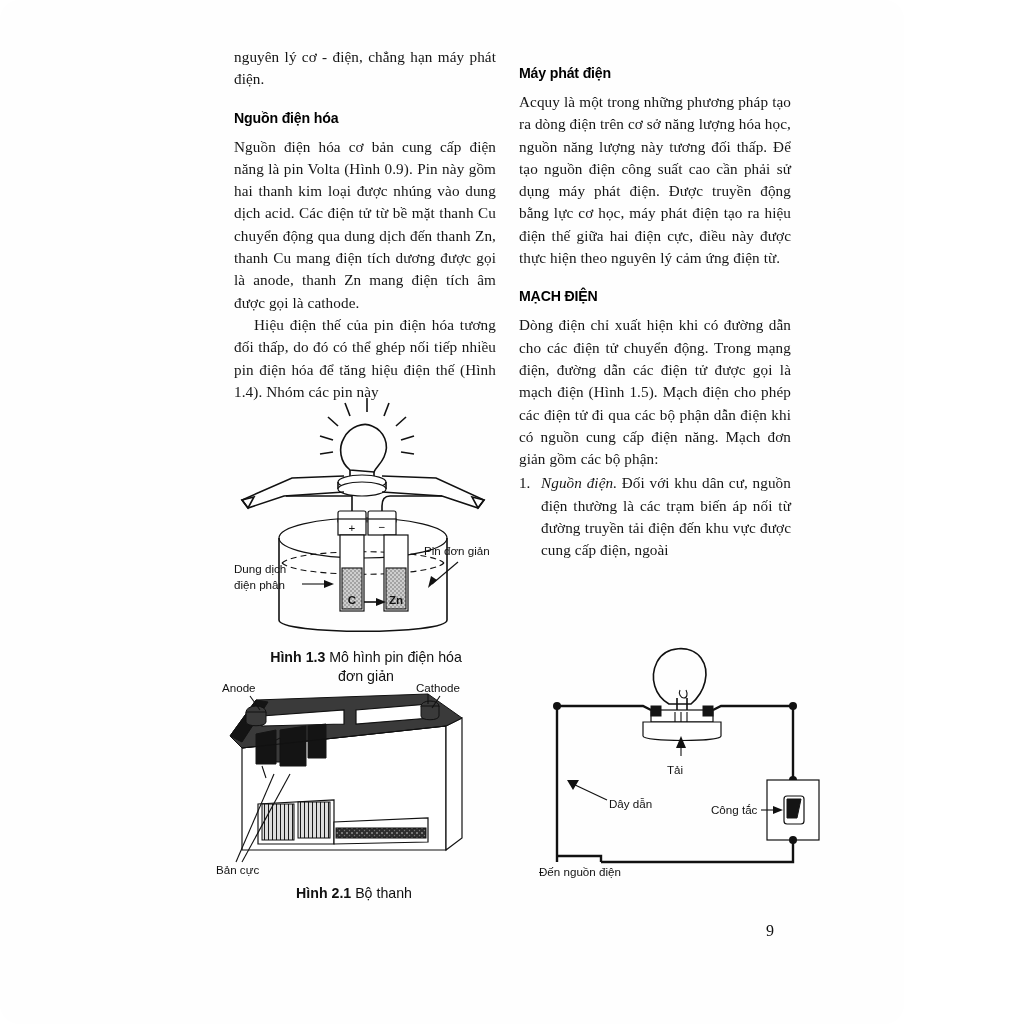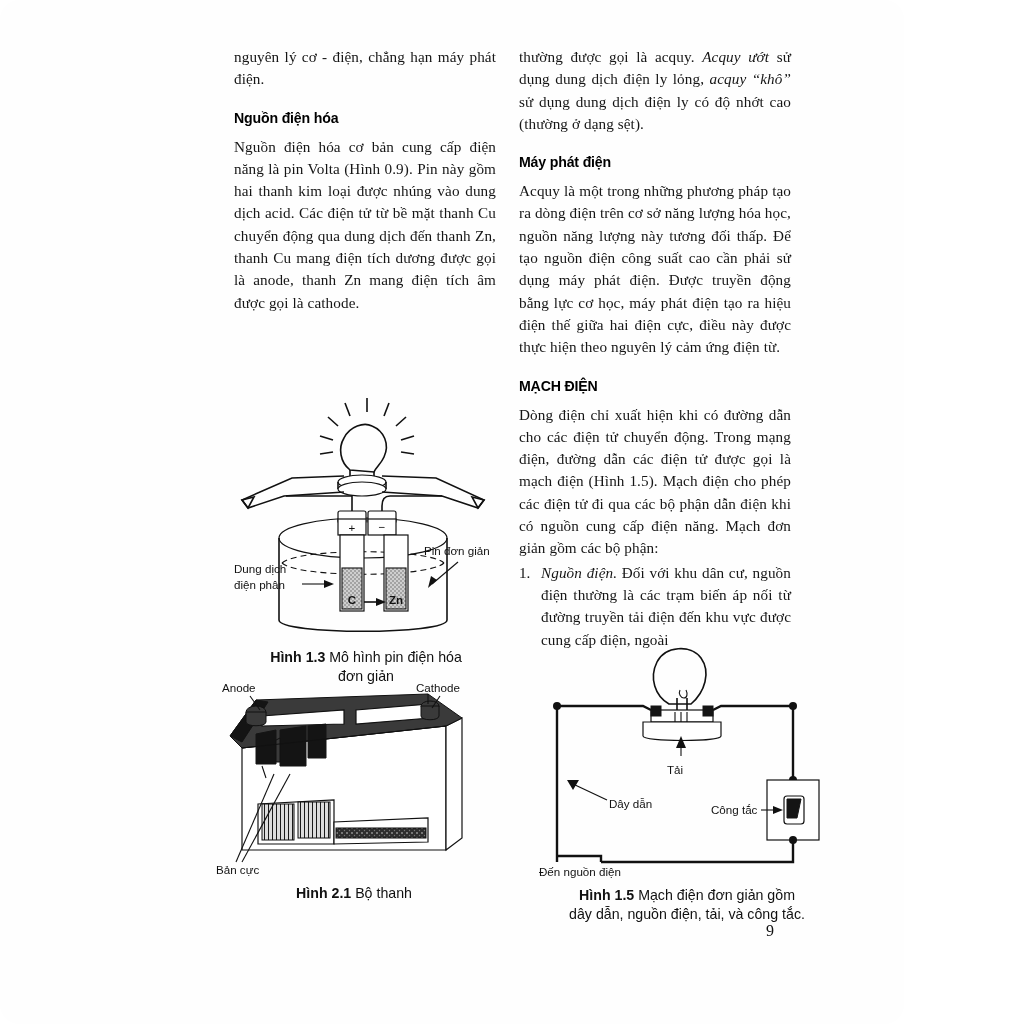--- a/index.html
+++ b/index.html
@@ -102,27 +102,25 @@
 <div class="page">
 
   <div class="col col-left">
 
     <p class="body">nguyên lý cơ - điện, chẳng hạn máy phát điện.</p>
 
     <h3 class="heading">Nguồn điện hóa</h3>
 
     <p class="body">Nguồn điện hóa cơ bản cung cấp điện năng là pin Volta (Hình 0.9). Pin này gồm hai thanh kim loại được nhúng vào dung dịch acid. Các điện tử từ bề mặt thanh Cu chuyển động qua dung dịch đến thanh Zn, thanh Cu mang điện tích dương được gọi là anode, thanh Zn mang điện tích âm được gọi là cathode.</p>
 
+    <p class="body indent">Hiệu điện thế của pin điện hóa tương đối thấp, do đó có thể ghép nối tiếp nhiều pin điện hóa để tăng hiệu điện thế (Hình 1.4). Nhóm các pin này</p>
   </div>
 
   <div class="col col-right">
 
-    <p class="body">
-      <span>thường được gọi là acquy. </span><span class="em-i">Acquy ướt</span><span> sử dụng dung dịch điện ly lỏng, </span><span class="em-i">acquy “khô”</span><span> sử dụng dung dịch điện ly có độ nhớt cao (thường ở dạng sệt).</span>
-    </p>
 
     <h3 class="heading">Máy phát điện</h3>
 
     <p class="body">Acquy là một trong những phương pháp tạo ra dòng điện trên cơ sở năng lượng hóa học, nguồn năng lượng này tương đối thấp. Để tạo nguồn điện công suất cao cần phải sử dụng máy phát điện. Được truyền động bằng lực cơ học, máy phát điện tạo ra hiệu điện thế giữa hai điện cực, điều này được thực hiện theo nguyên lý cảm ứng điện từ.</p>
 
     <h3 class="heading caps">MẠCH ĐIỆN</h3>
 
     <p class="body">Dòng điện chỉ xuất hiện khi có đường dẫn cho các điện tử chuyển động. Trong mạng điện, đường dẫn các điện tử được gọi là mạch điện (Hình 1.5). Mạch điện cho phép các điện tử đi qua các bộ phận dẫn điện khi có nguồn cung cấp điện năng. Mạch đơn giản gồm các bộ phận:</p>
 
     <div style="display:flex; margin-top:2px;">
@@ -319,21 +317,17 @@
       <path d="M28 152 L40 152 L34 162 Z" fill="#111"></path>
       <text x="70" y="180">Dây dẫn</text>
 
       <text x="172" y="186">Công tắc</text>
       <path class="thin" d="M222 182 L238 182"></path>
       <path d="M244 182 L234 178 L234 186 Z" fill="#111"></path>
 
       <text x="0" y="248">Đến nguồn điện</text>
     </svg>
 
-    <div class="fig-caption" style="margin-top:10px; width:296px;">
-      <b>Hình 1.5</b><span> Mạch điện đơn giản gồm</span><br>
-      <span>dây dẫn, nguồn điện, tải, và công tắc.</span>
-    </div>
   </div>
 
   <div class="pagenum">9</div>
 
 </div>
 
 </body></html>

